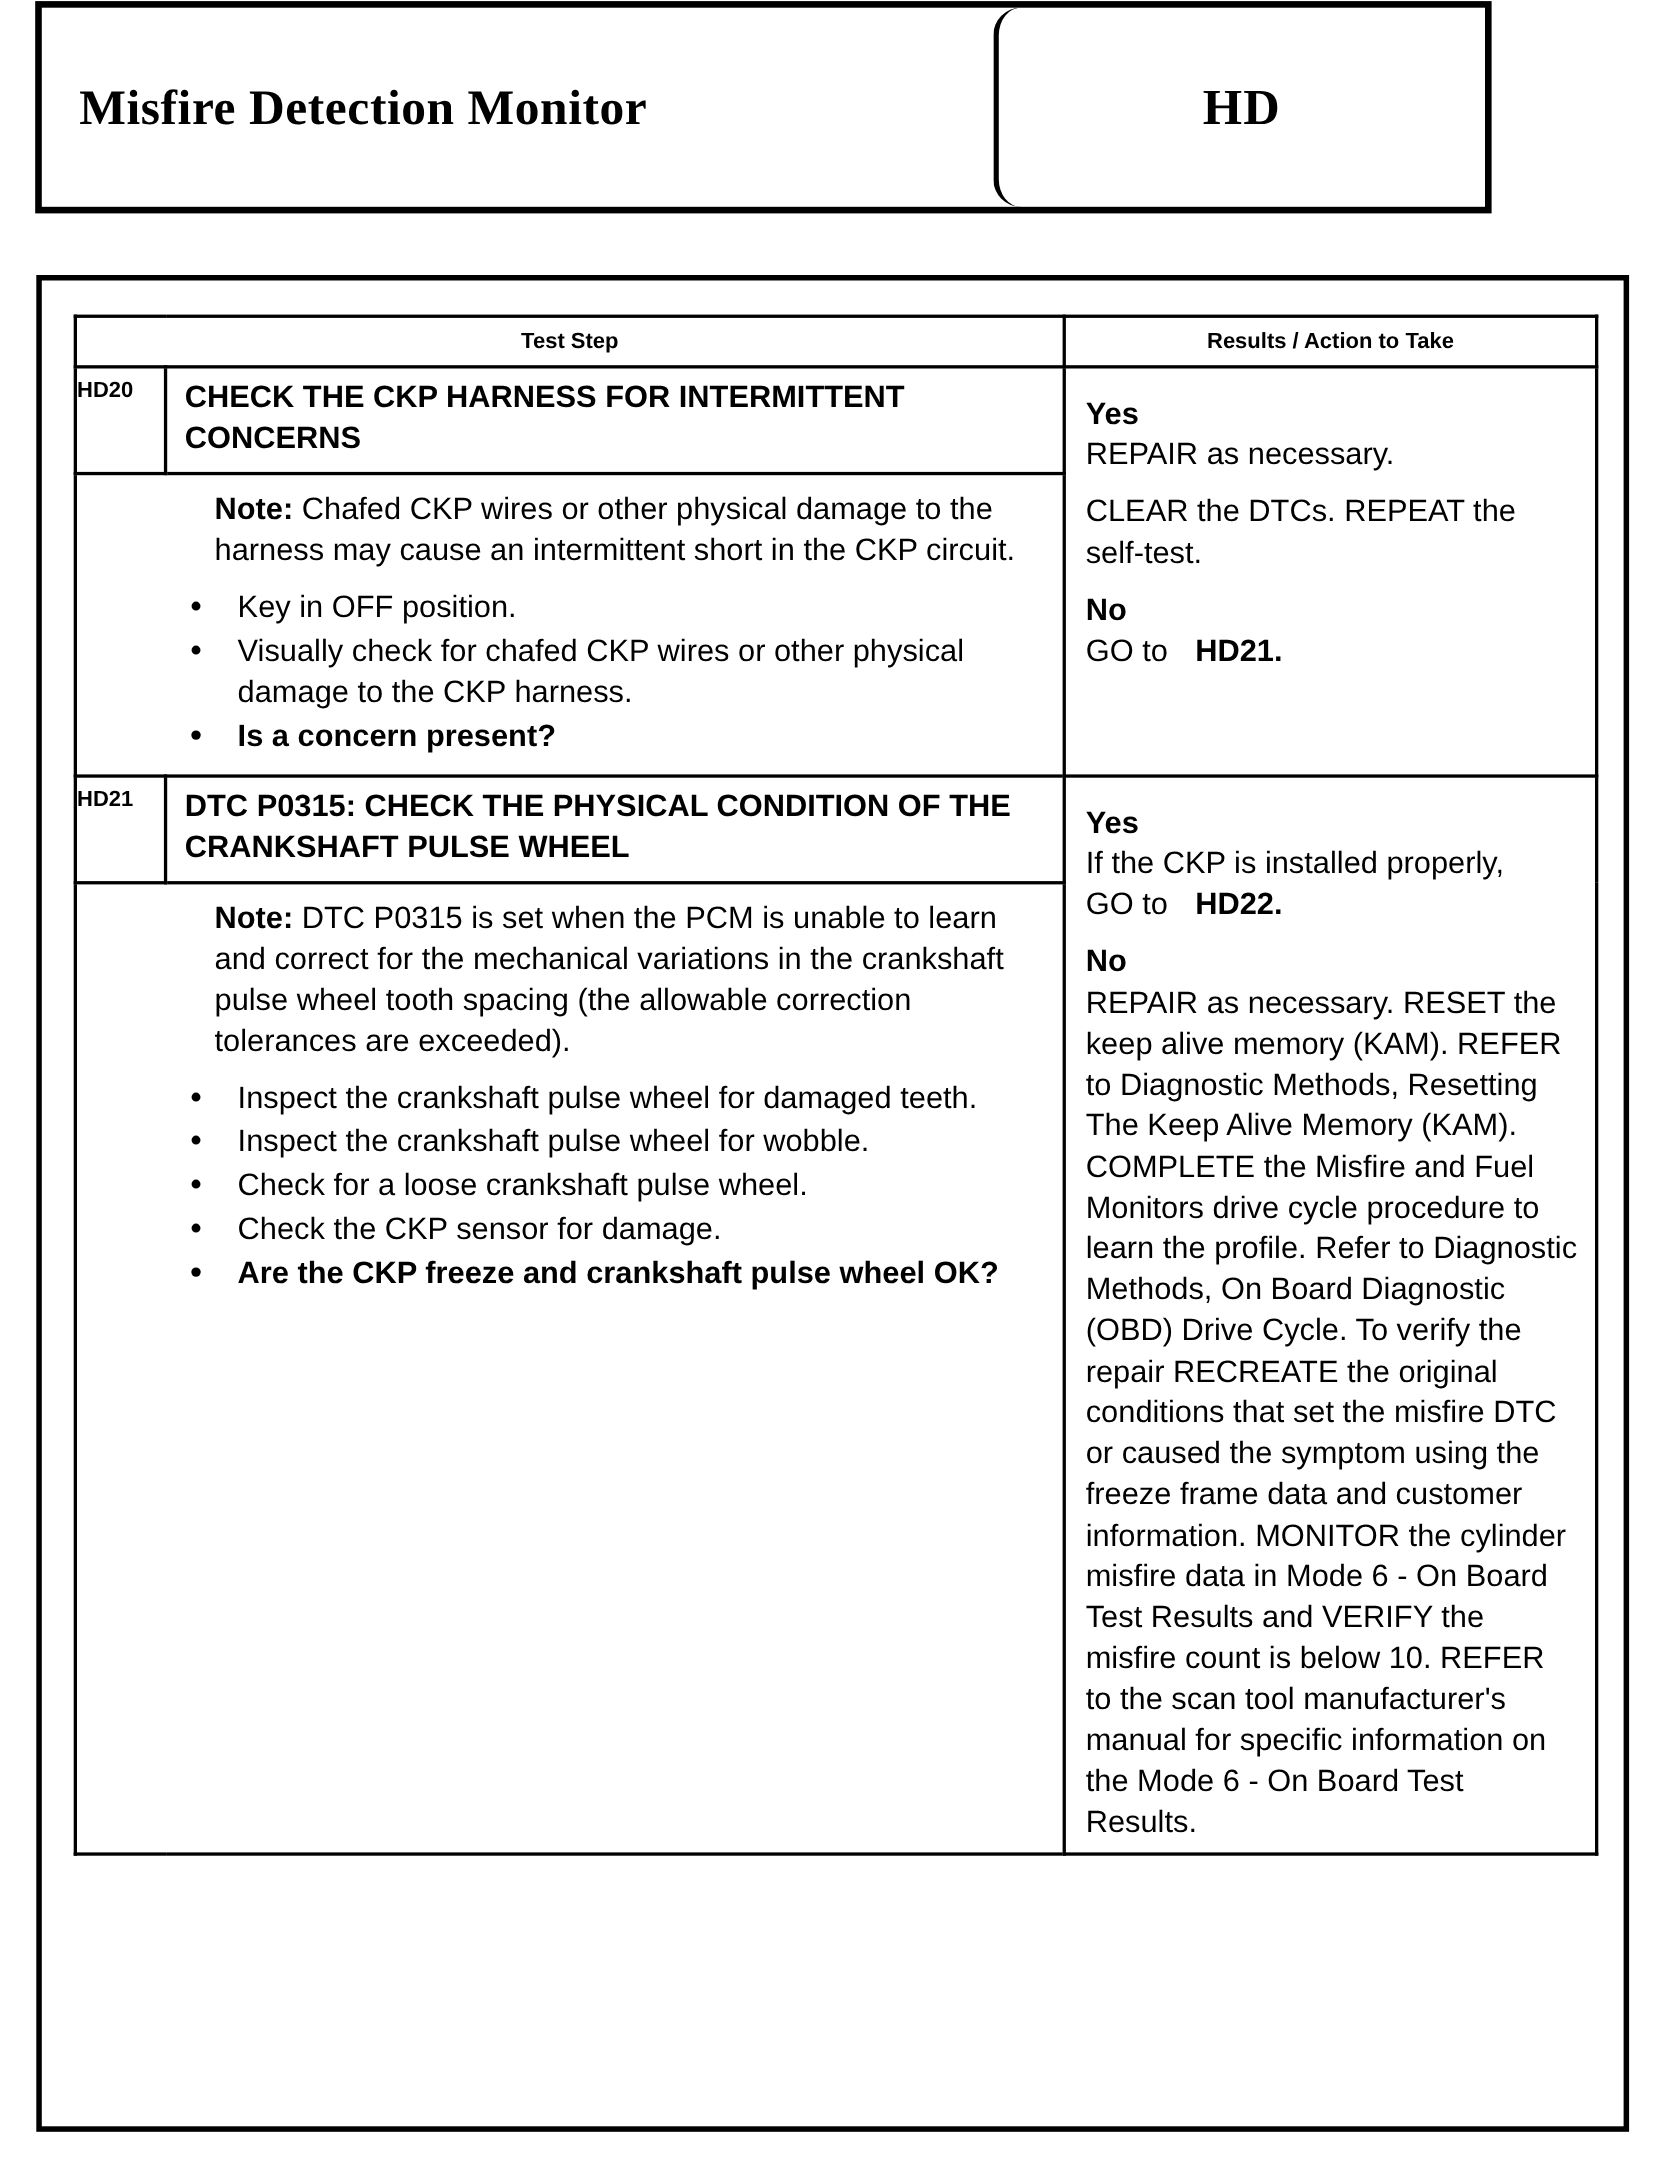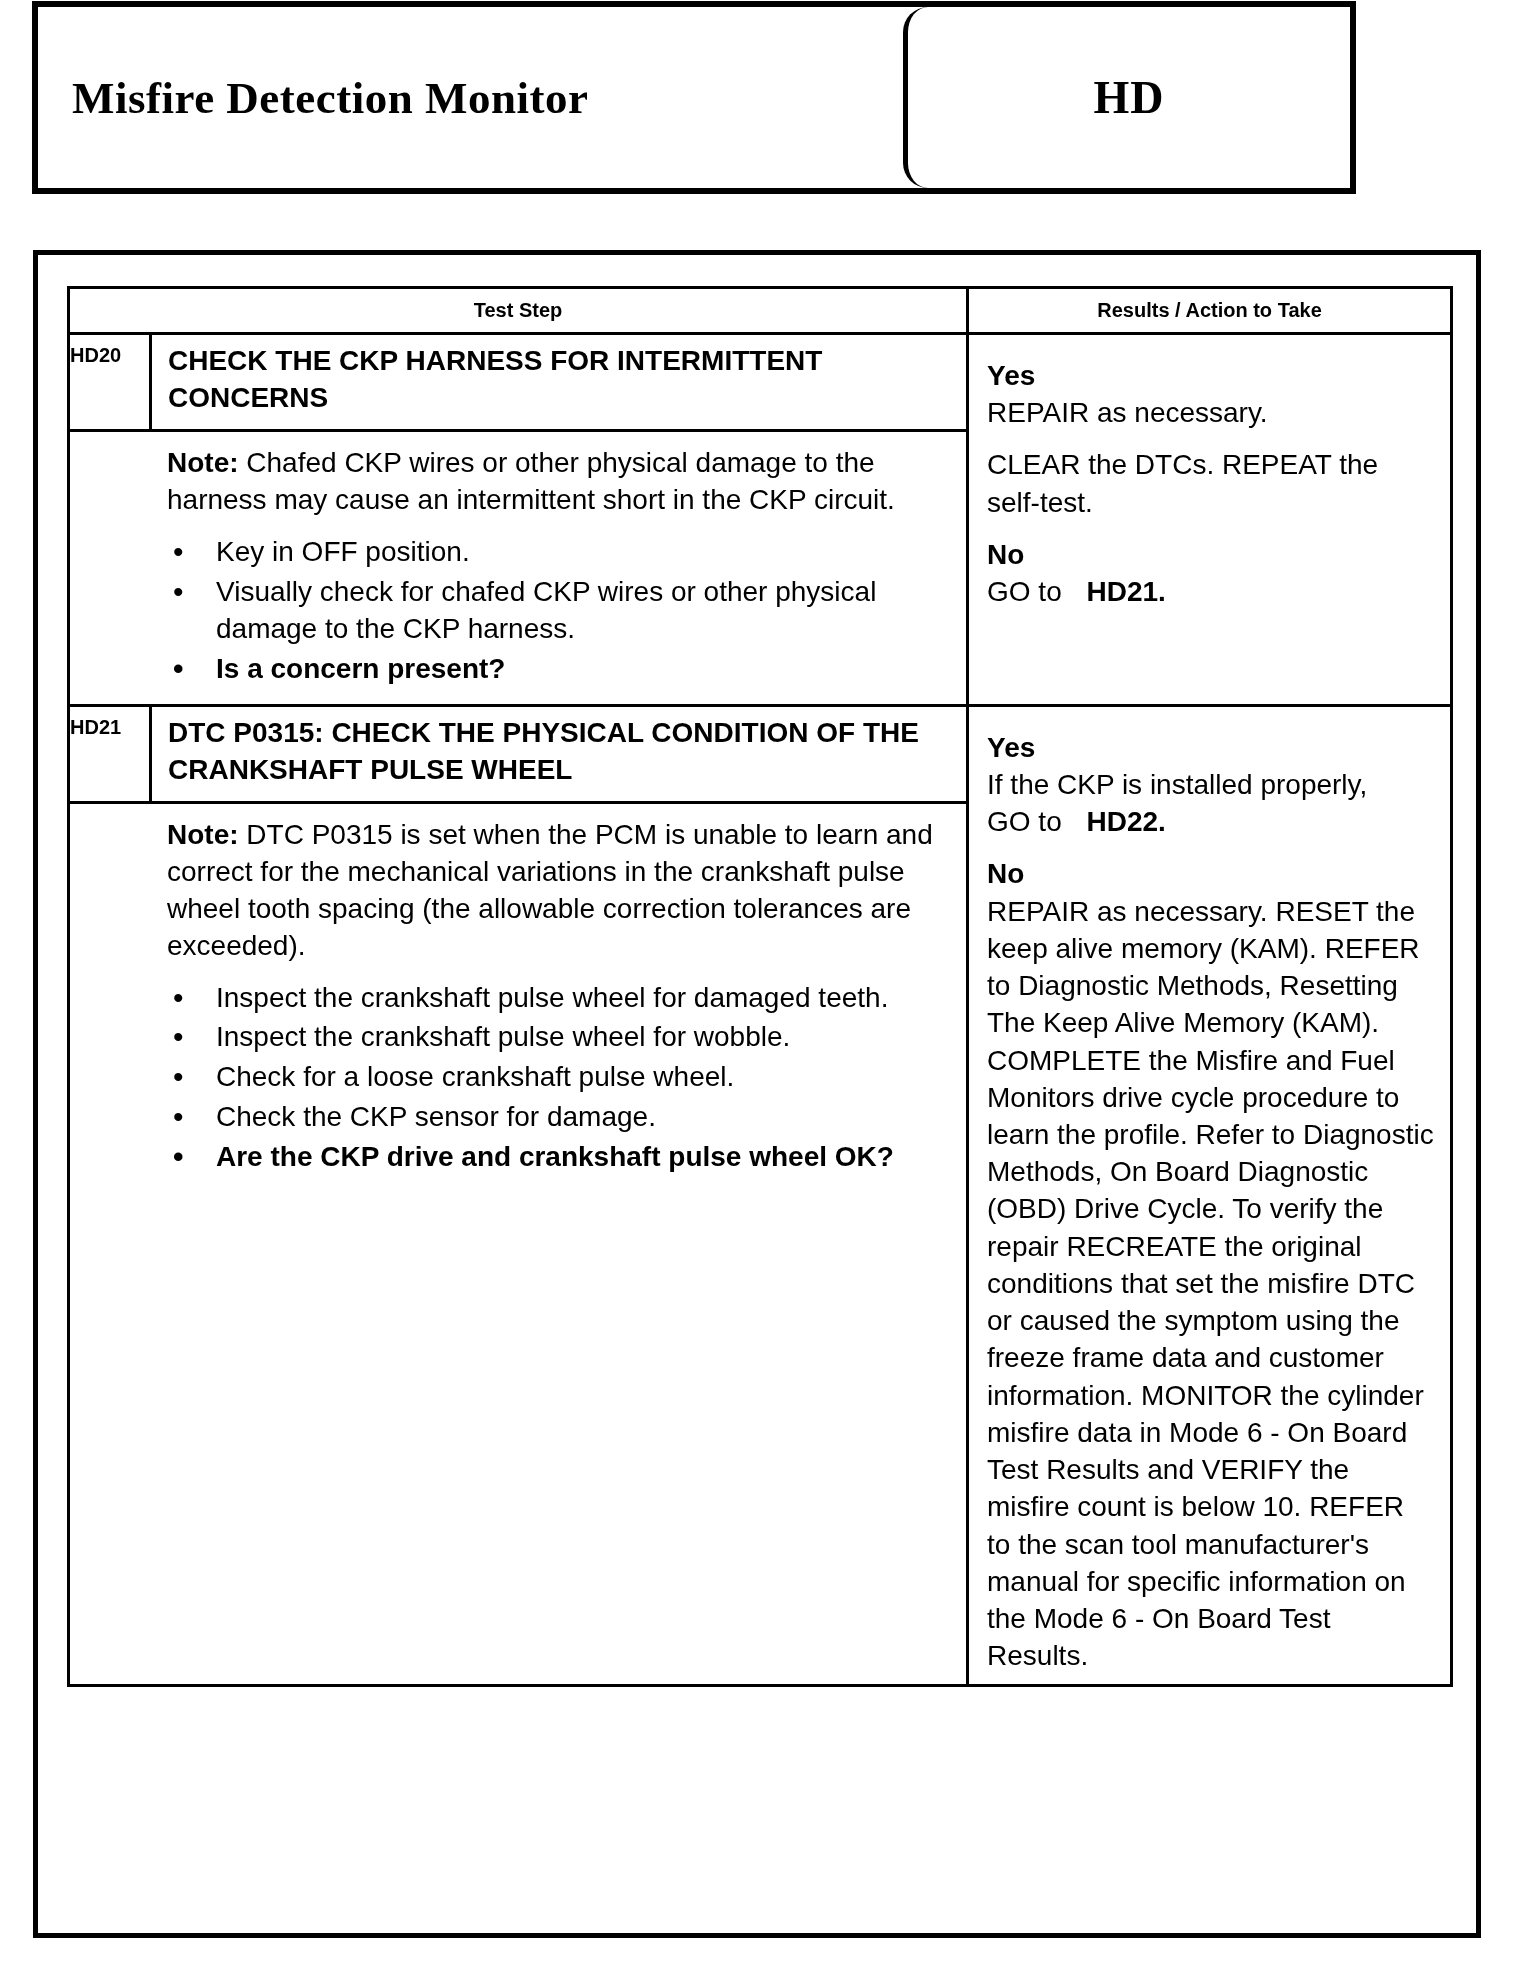--- a/index.html
+++ b/index.html
@@ -69,21 +69,21 @@
   .step-title-cell {
     font-weight: bold; font-size: 28px; line-height: 1.32;
     vertical-align: top;
     padding: 8px 30px 12px 16px;
   }
   .detail-cell {
     vertical-align: top;
     font-size: 28px; line-height: 1.32;
     padding: 13px 28px 16px 97px;
   }
-  .detail-cell .note { margin-bottom: 15px; }
+  .detail-cell .note { margin-bottom: 15px; margin-left: 28px; }
   .note-label { font-weight: bold; }
 
   .bullet-list { list-style: none; margin: 0; padding: 0; }
   .bullet-list li {
     position: relative;
     padding-left: 49px;
     margin-top: 3px;
   }
   .bullet-list li::before {
     content: "\2022";
@@ -183,21 +183,21 @@
           <td class="detail-cell" colspan="2">
             <p class="note">
               <span class="note-label">Note:</span>
               <span>DTC P0315 is set when the PCM is unable to learn and correct for the mechanical variations in the crankshaft pulse wheel tooth spacing (the allowable correction tolerances are exceeded).</span>
             </p>
             <ul class="bullet-list">
               <li>Inspect the crankshaft pulse wheel for damaged teeth.</li>
               <li>Inspect the crankshaft pulse wheel for wobble.</li>
               <li>Check for a loose crankshaft pulse wheel.</li>
               <li>Check the CKP sensor for damage.</li>
-              <li class="bullet-bold">Are the CKP drive and crankshaft pulse wheel OK?</li>
+              <li class="bullet-bold">Are the CKP freeze and crankshaft pulse wheel OK?</li>
             </ul>
           </td>
         </tr>
 
       </tbody>
     </table>
 
   </div>
 </div>
 

